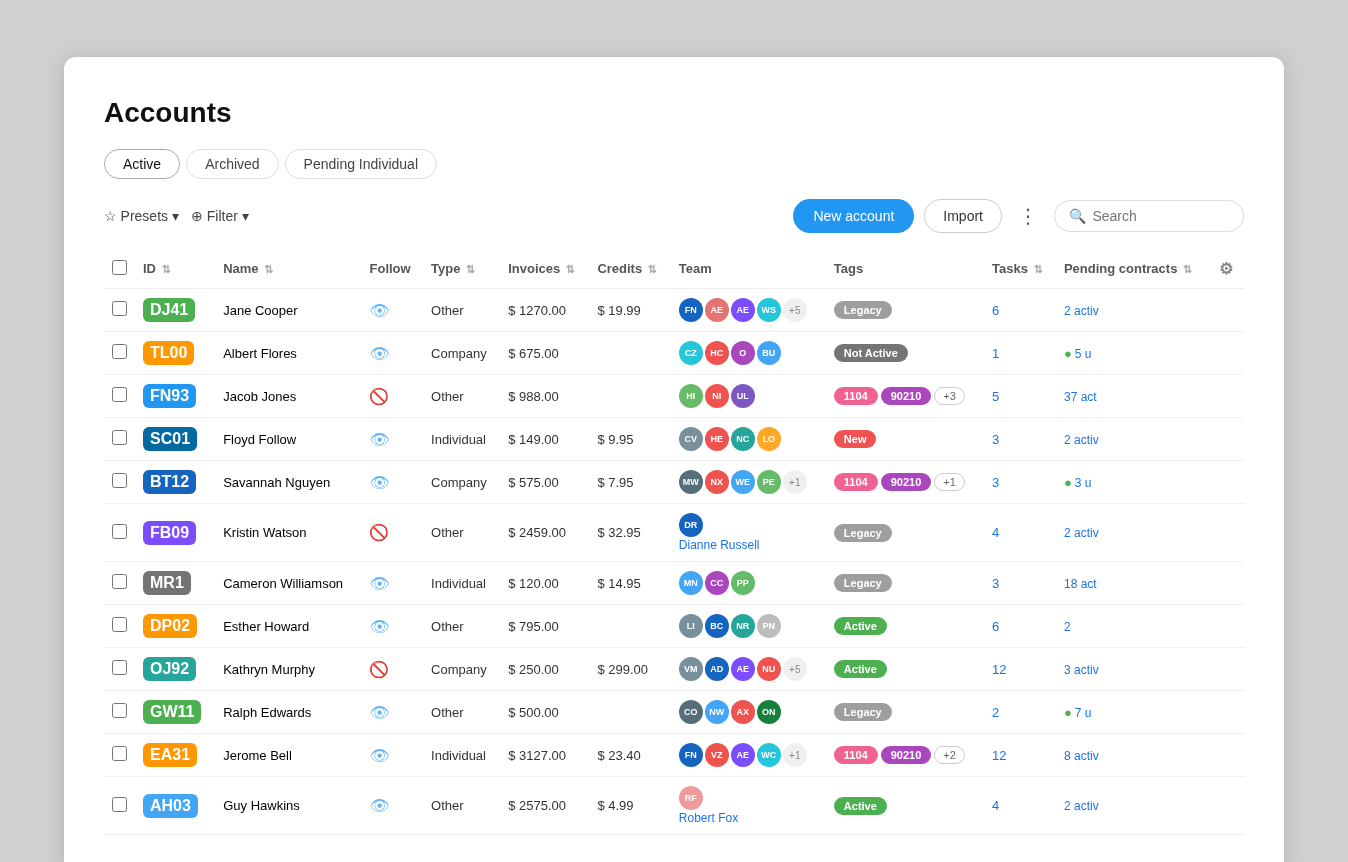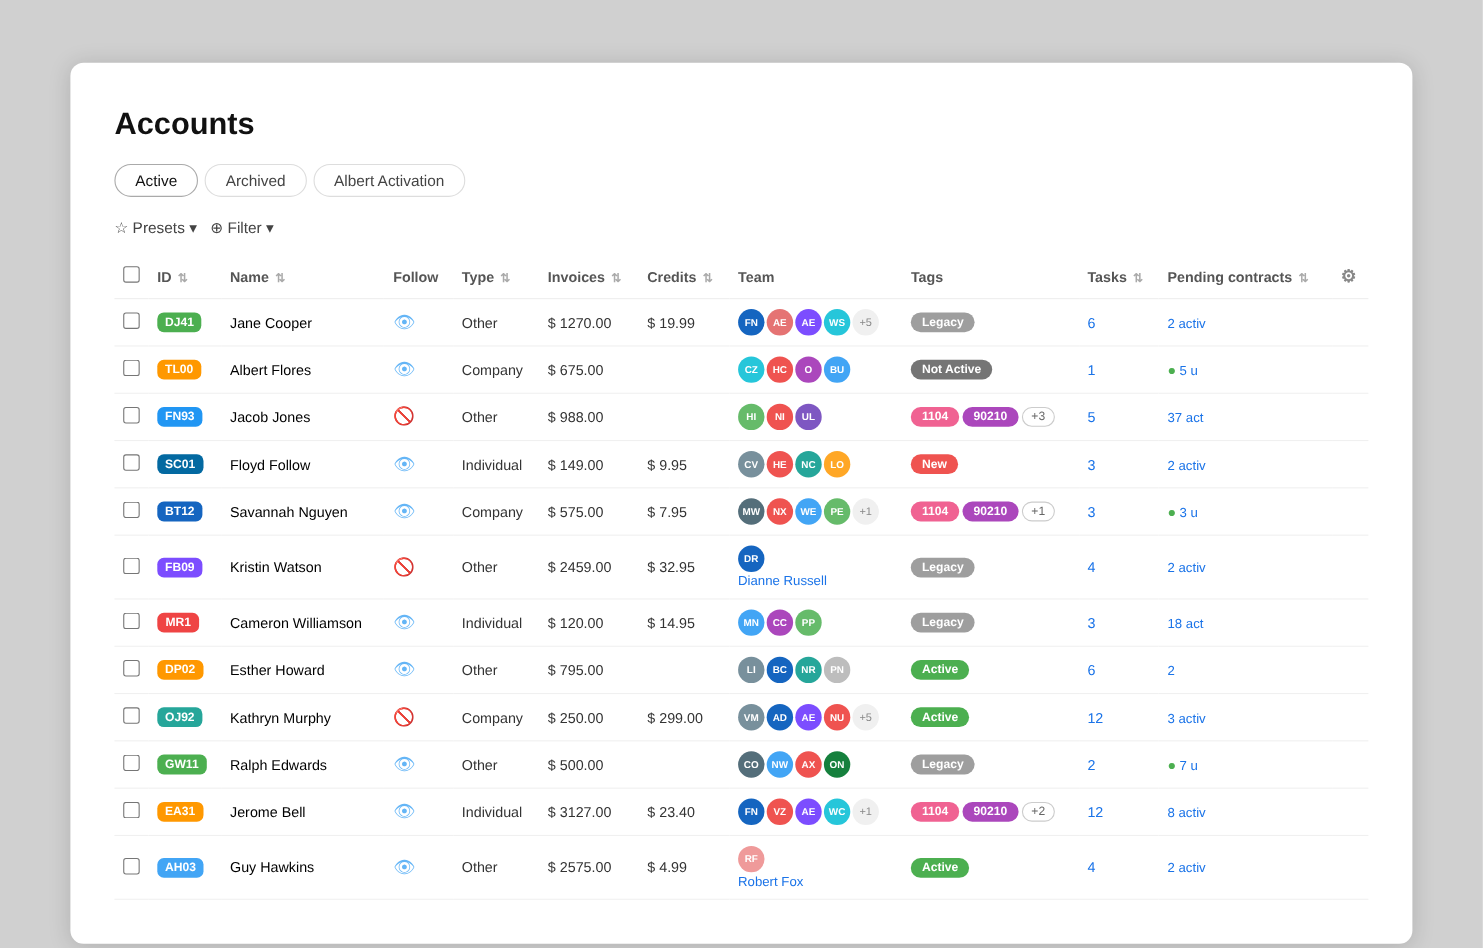--- a/index.html
+++ b/index.html
@@ -151,21 +151,21 @@
       padding: 9px 8px;
       vertical-align: middle;
       border-bottom: 1px solid #f0f0f0;
       color: #333;
       font-size: 13px;
     }
     .id-badge {
       display: inline-block;
       border-radius: 6px;
       padding: 3px 7px;
-      font-size: 11px;
+      font-size: 16px;
       font-weight: 700;
       color: #fff;
       min-width: 38px;
       text-align: center;
     }
     .name-link {
       color: #000000;
       cursor: pointer;
       text-decoration: none;
     }
@@ -236,35 +236,44 @@
   </style>
 </head>
 <body>
 
 <div class="card">
   <h1>Accounts</h1>
 
   <div class="tabs">
     <button class="tab active">Active</button>
     <button class="tab">Archived</button>
-    <button class="tab">Albert Activation</button>
+    <button class="tab">Pending Individual</button>
   </div>
 
   <div class="toolbar">
     <div class="toolbar-left">
       <button class="btn-presets">
         <span>☆</span>
         <span>Presets</span>
         <span>▾</span>
       </button>
       <button class="btn-filter">
         <span>⊕</span>
         <span>Filter</span>
         <span>▾</span>
       </button>
+    </div>
+    <div class="toolbar-right">
+      <button class="btn-new-account">New account</button>
+      <button class="btn-import">Import</button>
+      <button class="btn-more">⋮</button>
+      <div class="search-box">
+        <span class="search-icon">🔍</span>
+        <input type="text" placeholder="Search" style="">
+      </div>
     </div>
   </div>
 
   <table>
     <thead>
       <tr>
         <th class="checkbox-cell">
           <input type="checkbox" class="check" style="">
         </th>
         <th>ID <span class="sort-icon">⇅</span></th>
@@ -398,21 +407,21 @@
           <td><div class="avatar-group">
               <span class="avatar" style="background:#1565c0">DR</span>
             </div><span class="team-member">Dianne Russell</span></td>
           <td><span class="tag" style="background:#9e9e9e">Legacy</span></td>
           <td><span class="tasks-link">4</span></td>
           <td><span class="pending-val">2 activ</span></td>
           <td></td>
         </tr>
         <tr>
           <td class="checkbox-cell"><input type="checkbox" class="check" style=""></td>
-          <td><span class="id-badge" style="background:#ef4444">MR1</span></td>
+          <td><span class="id-badge" style="background:#737373">MR1</span></td>
           <td><a class="name-link">Cameron Williamson</a></td>
           <td><span class="follow-icon eye">👁</span></td>
           <td>Individual</td>
           <td>$ 120.00</td>
           <td>$ 14.95</td>
           <td>
             <div class="avatar-group">
               <span class="avatar" style="background:#42a5f5">MN</span>
               <span class="avatar" style="background:#ab47bc">CC</span>
               <span class="avatar" style="background:#66bb6a">PP</span>

